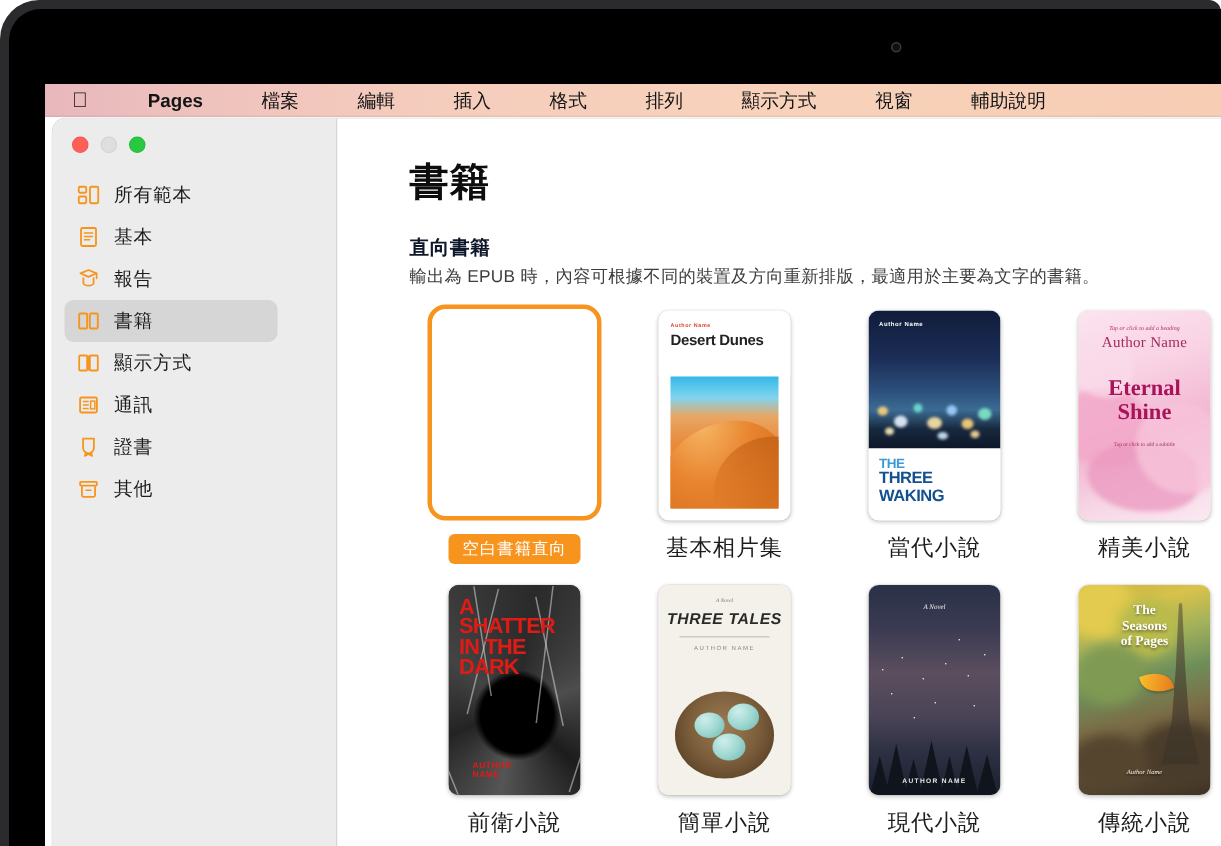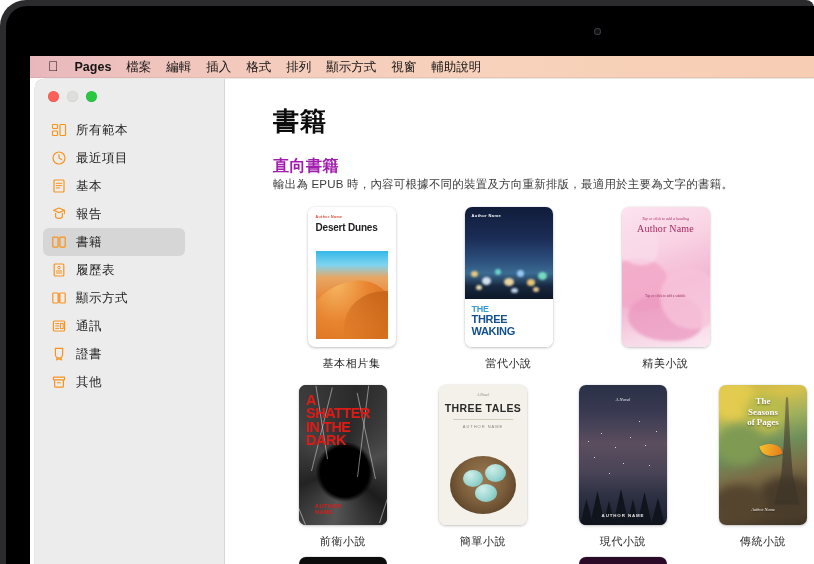--- a/index.html
+++ b/index.html
@@ -44,21 +44,21 @@
     display: flex; align-items: center;
     padding-left: 18px;
     font-size: 12.5px;
     color: #141414;
     box-shadow: inset 0 -1px 0 rgba(0,0,0,0.06);
   }
   #menubar .apple {
     font-size: 14px; line-height: 1; margin-right: 16px; color: #111;
     transform: translateY(-1px);
   }
-  #menubar .mi { margin-right: 15px; white-space: nowrap; }
+  #menubar .mi { margin-right: 15px; white-space: nowrap; margin-left: 24px; }
   #menubar .mi.bold { font-weight: bold; }
 
   
   #window {
     position: absolute; left: 5px; top: 23px; width: 779px; height: 485px;
     background: #ffffff;
     border-top-left-radius: 9px;
     overflow: hidden;
     box-shadow: 0 0 0 0.5px rgba(0,0,0,0.18);
   }
@@ -101,21 +101,21 @@
     background: #ffffff;
     overflow: hidden;
   }
   #page-title {
     position: absolute; left: 47px; top: 25px;
     font-size: 26px; font-weight: bold; color: #0d0d0d;
     letter-spacing: 1px;
   }
   #section-title {
     position: absolute; left: 47px; top: 77px;
-    font-size: 16px; font-weight: bold; color: #a21caf;
+    font-size: 13px; font-weight: bold; color: #0f172a;
     letter-spacing: 0.5px;
   }
   #section-desc {
     position: absolute; left: 47px; top: 98px;
     font-size: 11.5px; color: #3d3d3f;
     letter-spacing: 0.2px;
   }
 
   #grid {
     position: absolute; left: 47px; top: 122px; width: 560px;
@@ -133,21 +133,21 @@
     position: relative;
     box-shadow: 0 1px 3px rgba(0,0,0,0.22), 0 0 0 0.5px rgba(0,0,0,0.06);
     background: #fff;
   }
   .card.blank {
     width: 116px; height: 144px;
     border: 3px solid #f7941e; border-radius: 12px;
     background: #fff; box-shadow: none;
   }
   .cell-label {
-    font-size: 11px; color: #1d1d1f; margin-top: 9px;
+    font-size: 15px; color: #1d1d1f; margin-top: 9px;
     letter-spacing: 0.6px; white-space: nowrap;
   }
   .cell-label.pill {
     background: #f7941e; color: #fff;
     padding: 2px 9px 3px; border-radius: 4px;
     font-size: 11px;
   }
 
   
   .cv-inner { position: absolute; inset: 0; }
@@ -212,21 +212,21 @@
   .sh-title { position:absolute; left:7px; top:9px; color:#e01b16; font-weight:bold;
     font-size:14.5px; line-height:0.92; letter-spacing:-0.5px; z-index:4; text-align:left;}
   .sh-author { position:absolute; left:16px; bottom:10px; color:#e01b16; font-weight:bold;
     font-size:5.6px; line-height:1.1; letter-spacing:0.4px; z-index:4; }
 
   
   .tt-bg { position:absolute; inset:0; background:#f3f1e9; }
   .tt-top { position:absolute; left:0; right:0; top:8px; text-align:center; font-size:3.6px;
     color:#7d7a70; font-family:"Liberation Serif", serif; font-style:italic; }
   .tt-title { position:absolute; left:0; right:0; top:17px; text-align:center; font-size:10.5px;
-    color:#2a2a28; font-weight:bold; letter-spacing:0.4px; }
+    color:#2a2a28; font-weight:bold; letter-spacing:0.4px;font-style:italic; }
   .tt-rule { position:absolute; left:14px; right:14px; top:34px; height:1px; background:#cfcbbd; }
   .tt-author { position:absolute; left:0; right:0; top:39px; text-align:center; font-size:4px;
     color:#8a8679; letter-spacing:1px; }
   .tt-nest { position:absolute; left:8px; right:8px; bottom:9px; height:72px; overflow:hidden;}
   .tt-nest-body { position:absolute; left:4%; bottom:2px; width:92%; height:58px; border-radius:50%;
     background: radial-gradient(ellipse at 50% 40%, #9b7b53 0%, #7d5f3c 48%, #5d4429 78%, #4a351f 100%); }
   .tt-egg { position:absolute; border-radius:50%;
     background: radial-gradient(circle at 35% 28%, #cfeeea 0%, #9fd8d2 50%, #6fb6b0 100%); }
 
   
@@ -313,29 +313,20 @@
                   <g fill="none" stroke="#f7941e" stroke-width="1.2">
                     <rect x="1.5" y="2.5" width="5" height="4" rx="0.8"></rect>
                     <rect x="1.5" y="9" width="5" height="4.5" rx="0.8"></rect>
                     <rect x="9" y="2.5" width="5.5" height="11" rx="0.8"></rect>
                   </g>
                 </svg>
             </span>
             <span class="side-label">所有範本</span>
           </div>
 
-          <div class="side-item">
-            <span class="side-icon">
-              <svg viewBox="0 0 16 16" width="16" height="16">
-                  <circle cx="8" cy="8" r="6" fill="none" stroke="#f7941e" stroke-width="1.2"></circle>
-                  <path d="M8 4.6V8l2.6 1.6" fill="none" stroke="#f7941e" stroke-width="1.2" stroke-linecap="round"></path>
-                </svg>
-            </span>
-            <span class="side-label">最近項目</span>
-          </div>
 
           <div class="side-item">
             <span class="side-icon">
               <svg viewBox="0 0 16 16" width="16" height="16">
                   <rect x="3" y="2" width="10" height="12" rx="1" fill="none" stroke="#f7941e" stroke-width="1.2"></rect>
                   <path d="M5.3 5.3h5.4M5.3 7.6h5.4M5.3 9.9h3.4" stroke="#f7941e" stroke-width="1" stroke-linecap="round"></path>
                 </svg>
             </span>
             <span class="side-label">基本</span>
           </div>
@@ -357,30 +348,20 @@
                   <g fill="none" stroke="#f7941e" stroke-width="1.25">
                     <rect x="1.8" y="3" width="5.3" height="10" rx="0.7"></rect>
                     <rect x="8.9" y="3" width="5.3" height="10" rx="0.7"></rect>
                   </g>
                 </svg>
             </span>
             <span class="side-label">書籍</span>
           </div>
 
 
-          <div class="side-item">
-            <span class="side-icon">
-              <svg viewBox="0 0 16 16" width="16" height="16">
-                  <rect x="3.2" y="2" width="9.6" height="12" rx="1" fill="none" stroke="#f7941e" stroke-width="1.2"></rect>
-                  <circle cx="8" cy="5.6" r="1.3" fill="none" stroke="#f7941e" stroke-width="1"></circle>
-                  <path d="M5.4 9h5.2M5.4 11h5.2" stroke="#f7941e" stroke-width="1" stroke-linecap="round"></path>
-                </svg>
-            </span>
-            <span class="side-label">履歷表</span>
-          </div>
 
           <div class="side-item">
             <span class="side-icon">
               <svg viewBox="0 0 16 16" width="16" height="16">
                   <g fill="none" stroke="#f7941e" stroke-width="1.2">
                     <rect x="1.8" y="3" width="5.3" height="10" rx="0.7"></rect>
                     <rect x="8.9" y="3" width="5.3" height="10" rx="0.7"></rect>
                   </g>
                   <path d="M8 3v10" stroke="#f7941e" stroke-width="1.2"></path>
                 </svg>
@@ -426,20 +407,26 @@
 
       <div id="content">
         <div id="page-title">書籍</div>
         <div id="section-title">直向書籍</div>
         <div id="section-desc">輸出為 EPUB 時，內容可根據不同的裝置及方向重新排版，最適用於主要為文字的書籍。</div>
 
         <div id="grid">
 
           <div class="grid-row">
 
+            <div class="cell">
+              <div class="thumb-wrap">
+                <div class="card blank"></div>
+              </div>
+              <div class="cell-label pill">空白書籍直向</div>
+            </div>
 
             <div class="cell">
               <div class="thumb-wrap">
                 <div class="card">
                   <div class="cv-inner">
                     <div class="dunes-top"></div>
                     <div class="dunes-author">Author Name</div>
                     <div class="dunes-title">Desert Dunes</div>
                     <div class="dunes-photo">
                       <div class="dune-crest"></div>
@@ -484,20 +471,24 @@
                 <div class="card">
                   <div class="cv-inner">
                     <div class="es-bg">
                       <span class="es-petal" style="left:-14px; top:52px; width:60px; height:52px; background:#f3a9c9; opacity:.85;"></span>
                       <span class="es-petal" style="left:6px;   top:88px; width:74px; height:46px; background:#eb97bf; opacity:.75;"></span>
                       <span class="es-petal" style="left:38px;  top:62px; width:58px; height:60px; background:#f7c3da; opacity:.8;"></span>
                       <span class="es-petal" style="left:-4px;  top:18px; width:40px; height:40px; background:#fadcea; opacity:.7;"></span>
                     </div>
                     <div class="es-l1">Tap or click to add a heading</div>
                     <div class="es-l2">Author Name</div>
+                    <div class="es-l3">
+                      <span>Eternal</span><br>
+                      <span>Shine</span>
+                    </div>
                     <div class="es-l4">Tap or click to add a subtitle</div>
                   </div>
                 </div>
               </div>
               <div class="cell-label">精美小說</div>
             </div>
           </div>
 
           <div class="grid-row">
 

